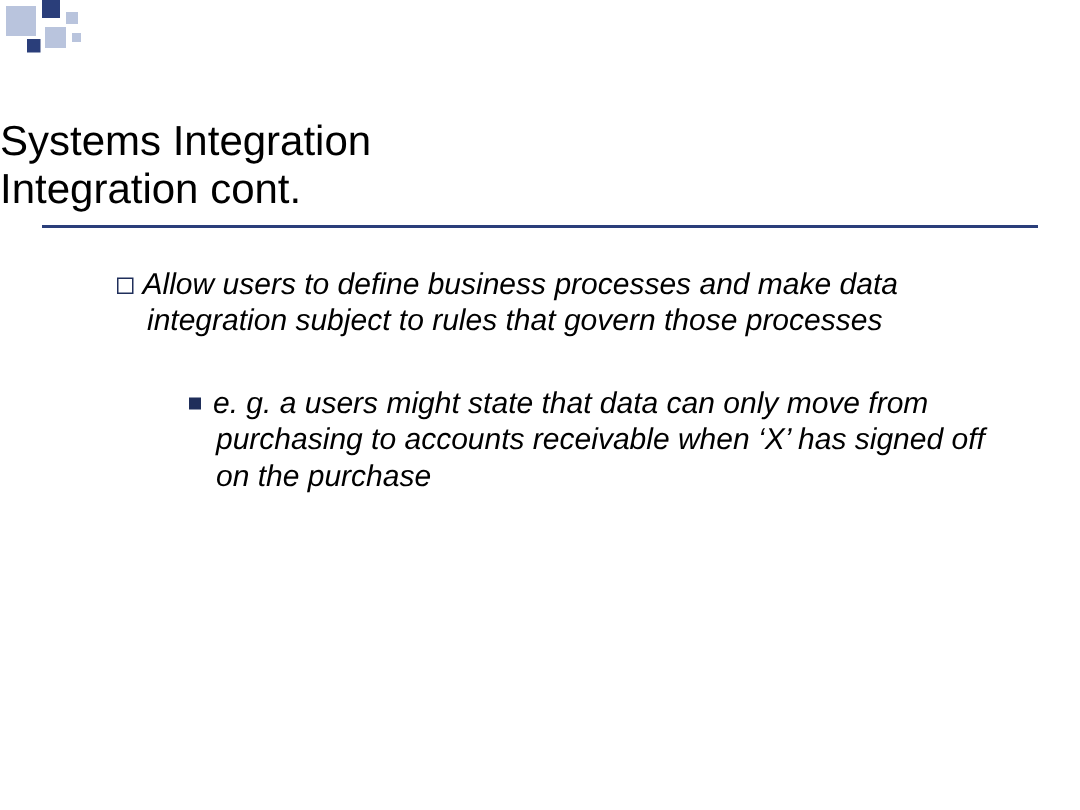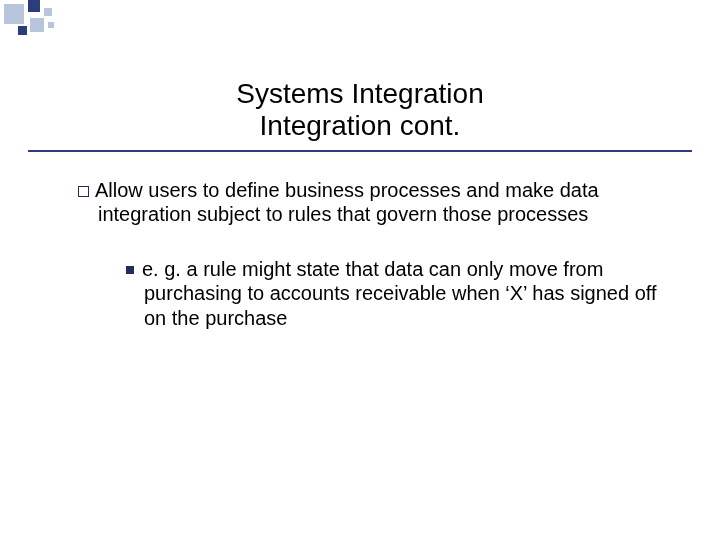--- a/index.html
+++ b/index.html
@@ -21,41 +21,41 @@
   .sq {
     position: absolute;
     background: #b9c4dd;
   }
   .sq.dark { background: #2a3e7a; }
   .title-block {
     position: absolute;
     top: 78px;
     left: 0;
     width: 720px;
-    text-align: center;
     color: #000;
   }
   .title-line {
     font-size: 28px;
     line-height: 1.15;
   }
   .underline {
     position: absolute;
     left: 28px;
     top: 150px;
     width: 664px;
     height: 2px;
     background: #2a3e7a;
   }
   .content {
     position: absolute;
     top: 178px;
     left: 78px;
     width: 590px;
     color: #000;
+    font-style: italic;
   }
   .bullet1 {
     font-size: 20px;
     line-height: 1.22;
     margin-bottom: 30px;
     text-indent: -20px;
     padding-left: 20px;
   }
   .bullet1 .marker {
     display: inline-block;
@@ -103,16 +103,16 @@
 </div>
 
 <div class="underline"></div>
 
 <div class="content">
   <div class="bullet1">
     <span class="marker"></span><span>Allow users to define business processes and make data integration subject to rules that govern those processes</span>
   </div>
   <div class="bullet2-wrap">
     <div class="bullet2">
-      <span class="marker"></span><span>e. g. a rule might state that data can only move from purchasing to accounts receivable when ‘X’ has signed off on the purchase</span>
+      <span class="marker"></span><span>e. g. a users might state that data can only move from purchasing to accounts receivable when ‘X’ has signed off on the purchase</span>
     </div>
   </div>
 </div>
 
 </body></html>

